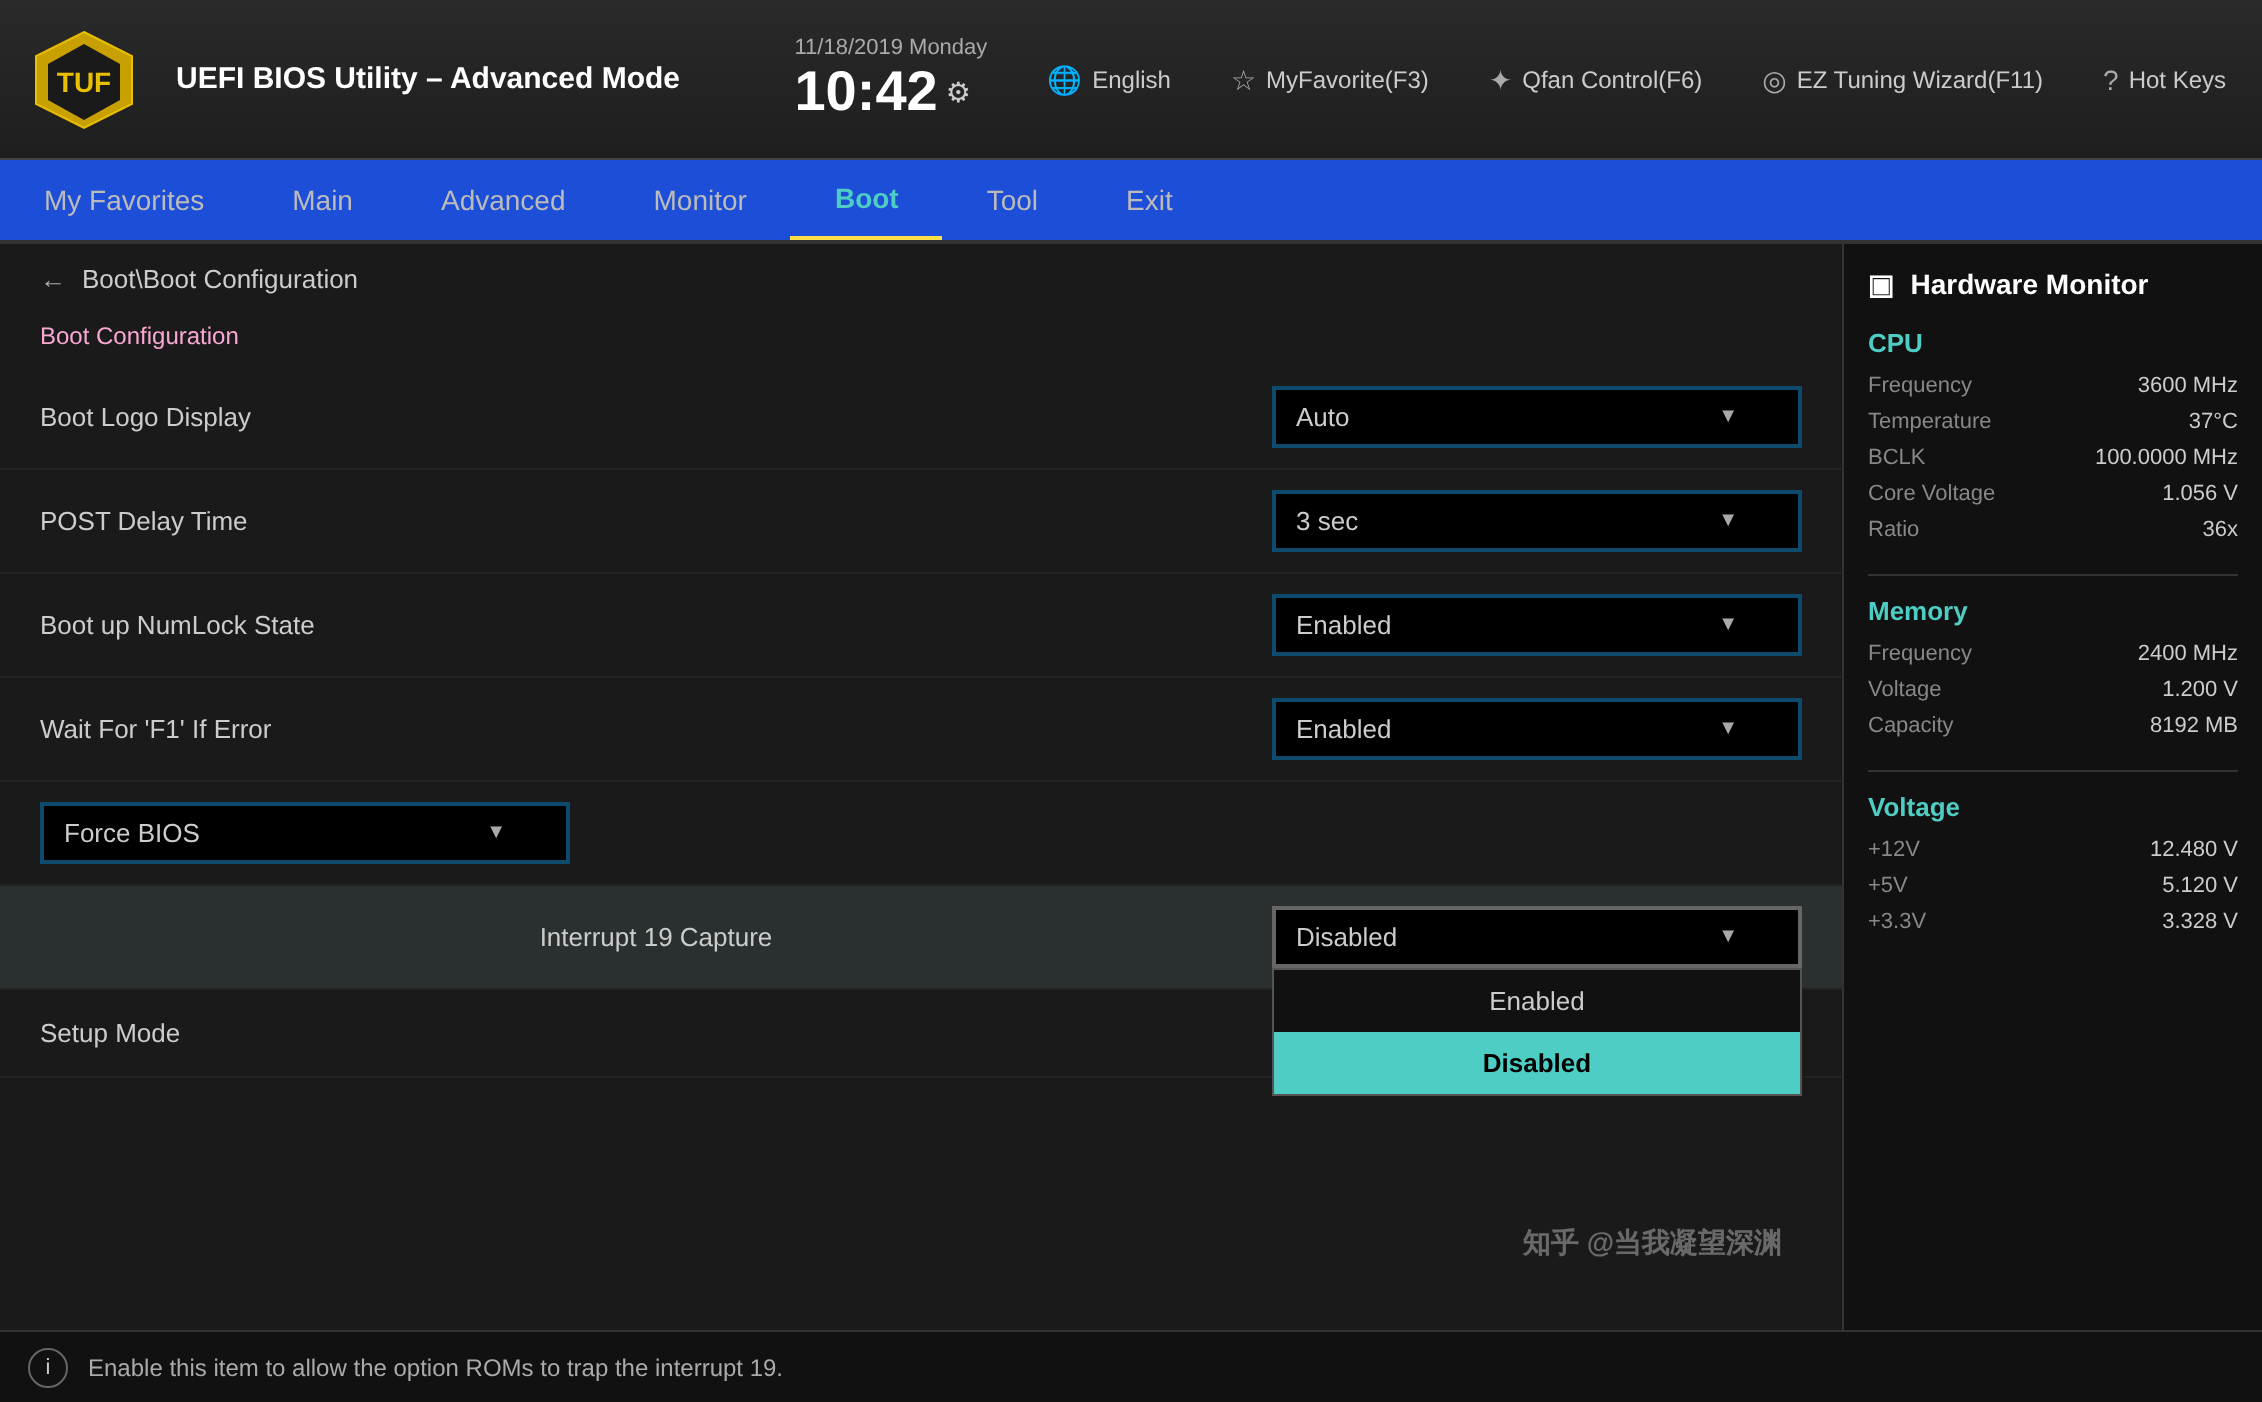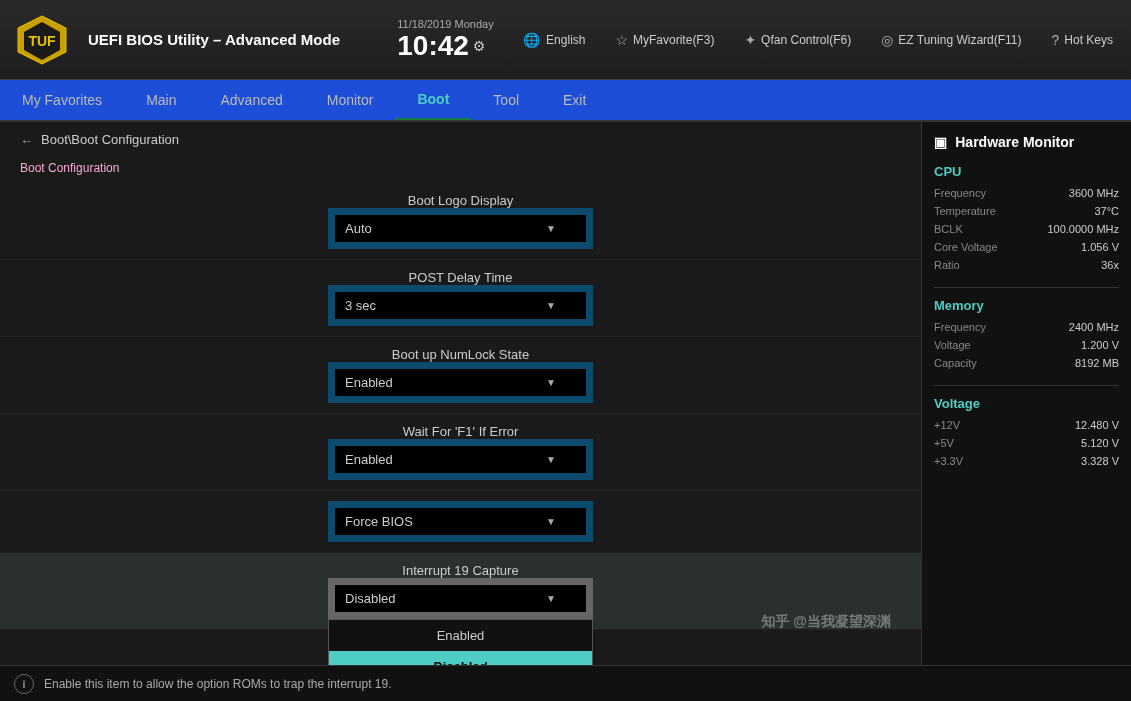--- a/index.html
+++ b/index.html
@@ -75,21 +75,21 @@
       display: flex;
       align-items: center;
       color: #bbb;
       font-size: 14px;
       cursor: pointer;
       position: relative;
       white-space: nowrap;
     }
     .nav-item.active {
       color: #4ecdc4;
-      border-bottom: 2px solid #15803d;
+      border-bottom: 2px solid #fde047;
       font-weight: 600;
     }
 
     
     .main-layout {
       display: flex;
       height: calc(701px - 80px - 42px - 36px);
     }
 
     
@@ -121,36 +121,35 @@
     
     .settings-table {
       width: 100%;
     }
     .setting-row {
       display: flex;
       align-items: center;
       padding: 10px 20px;
       border-bottom: 1px solid #222;
       min-height: 44px;
-      flex-direction: column;
     }
     .setting-row.active-row { background: #2d3a3a; text-align: center; }
     .setting-label {
       flex: 1;
       color: #ccc;
       font-size: 13px;
     }
     .setting-value {
       width: 265px;
       position: relative;
     }
     .select-box {
       width: 100%;
       background: #000;
-      border: 7px solid #0c4a6e;
+      border: 2px solid #0c4a6e;
       color: #ccc;
       padding: 6px 30px 6px 10px;
       font-size: 13px;
       display: flex;
       align-items: center;
       justify-content: space-between;
       cursor: pointer;
       position: relative;
     }
     .select-box-arrow {

